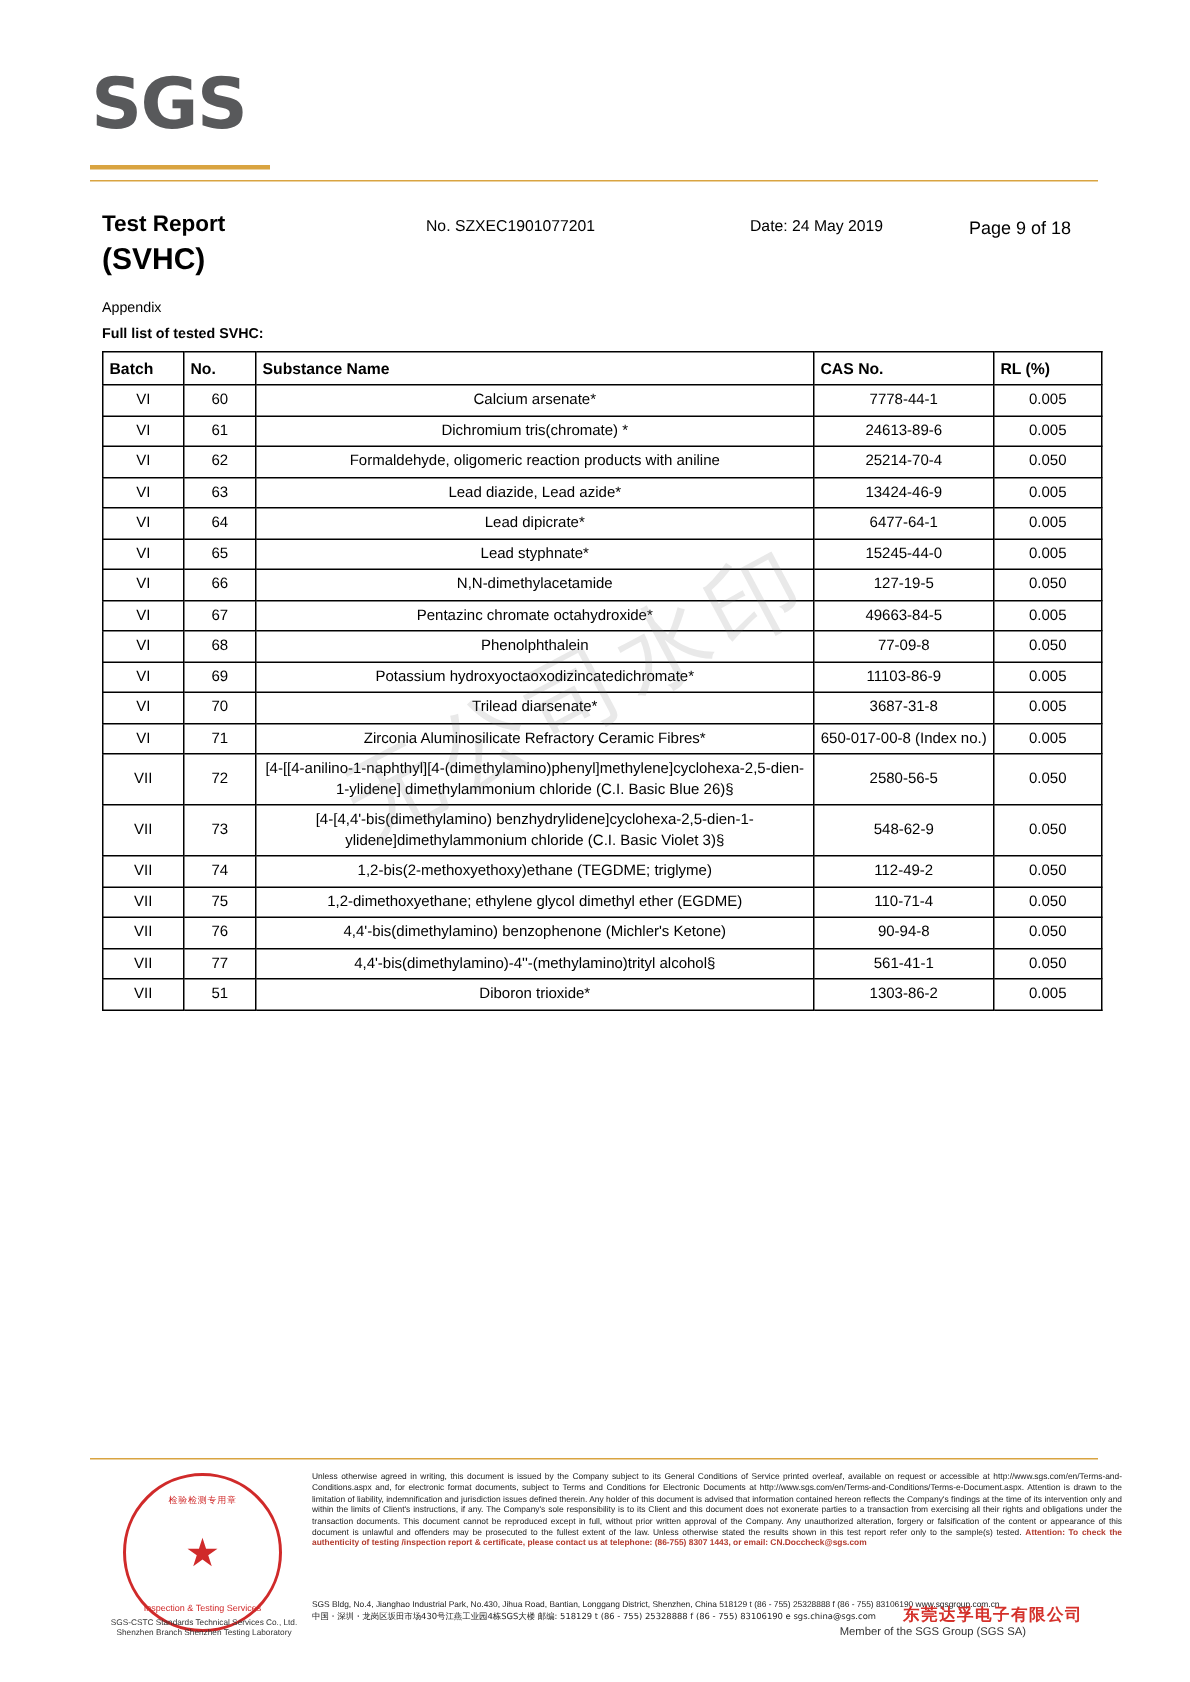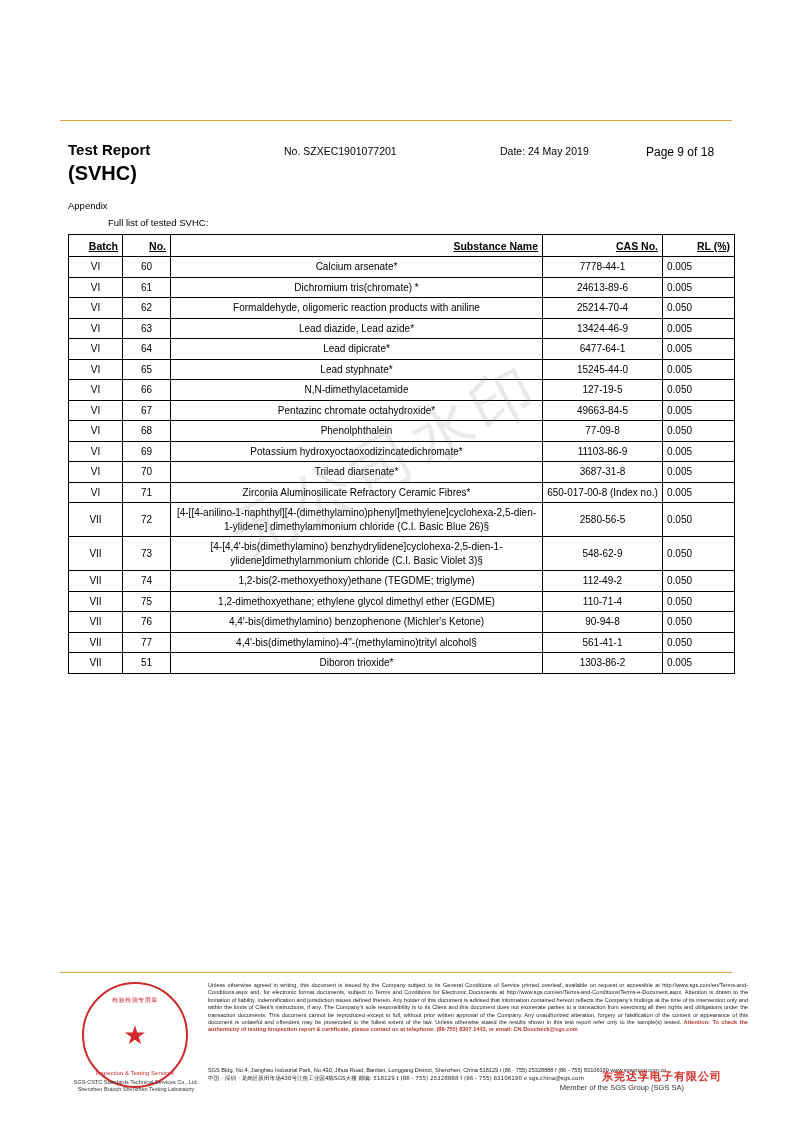--- a/index.html
+++ b/index.html
@@ -94,58 +94,56 @@
   .appendix {
     position:absolute;
     left:68px; top:200px;
     font-size:9.5px;
     text-align:center;
   }
   .fulllist {
     position:absolute;
     left:68px; top:217px;
     font-size:9.5px;
-    font-weight:normal;
-    margin-left:40px;
+    font-weight:bold;
   }
 
   
   .tbl-wrap {
     position:absolute;
     left:68px; top:234px;
     width:666px;
   }
   table.svhc {
     border-collapse:collapse;
     width:666px;
     table-layout:fixed;
   }
   table.svhc th, table.svhc td {
     border:1px solid #000;
     font-size:10px;
     padding:3px 4px;
     vertical-align:middle;
   }
   table.svhc th {
-    text-align:right;
+    text-align:left;
     font-weight:bold;
     font-size:10.5px;
     height:22px;
-    text-decoration:underline;
   }
   col.c-batch { width:54px; }
   col.c-no { width:48px; }
   col.c-name { width:372px; }
   col.c-cas { width:120px; }
   col.c-rl { width:72px; }
 
   td.batch, td.no { text-align:center;margin-left:36px; }
   td.name { text-align:center; padding-left:6px; line-height:1.35; }
   td.cas { text-align:center; }
-  td.rl { text-align:left; }
+  td.rl { text-align:center; }
 
   
   .watermark {
     position:absolute;
     left:215px; top:420px;
     font-family:"DejaVu Sans", sans-serif;
     font-size:62px;
     color:rgba(120,120,120,0.16);
     transform:rotate(-28deg);
     letter-spacing:6px;
@@ -251,20 +249,26 @@
     color:#d4312b;
     letter-spacing:1px;
     margin-top:24px;
   }
 </style>
 </head>
 <body>
 
 <div class="page">
 
+  <div class="header">
+    <div class="sgs-logo">
+      <span class="sgs-text">SGS</span>
+    </div>
+    <div class="sgs-underline"></div>
+  </div>
   <div class="hr-top"></div>
 
   <div class="title-row">
     <div class="report-title">Test Report</div>
     <div class="report-subtitle">(SVHC)</div>
     <div class="meta-no">No. SZXEC1901077201</div>
     <div class="meta-date">Date: 24 May 2019</div>
     <div class="meta-page">Page 9 of 18</div>
   </div>
 

